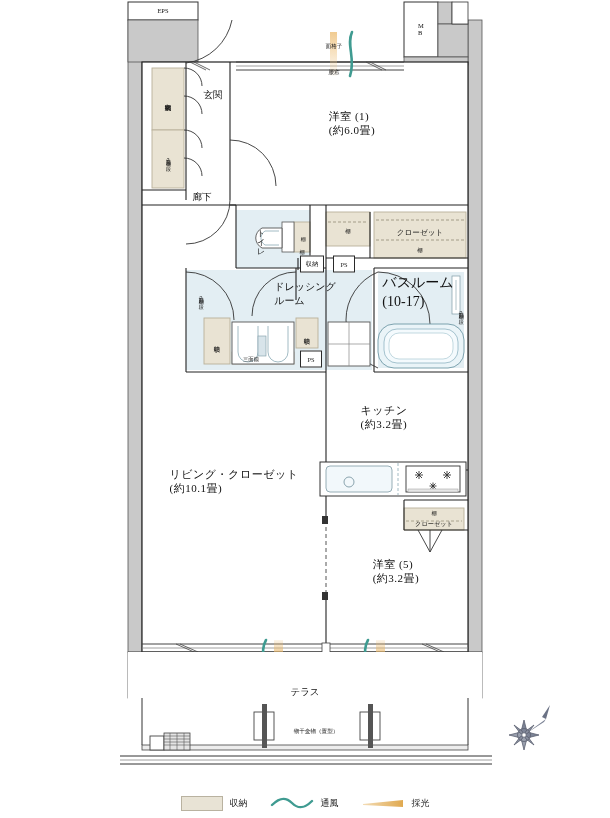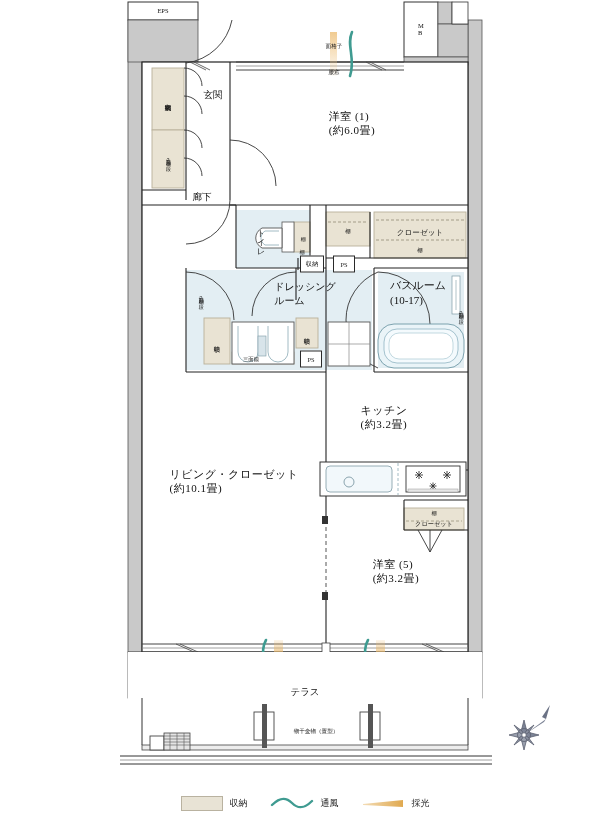--- a/index.html
+++ b/index.html
@@ -343,21 +343,21 @@
 
 <div class="lbl ctr vert t-sm" style="left:260px;top:238px;font-size:8px;">トイレ</div>
 
 <div class="lbl ctr t-sm" style="left:420px;top:233px;font-size:7.6px;">クローゼット</div>
 
 <div class="lbl ctr t-sm" style="left:305px;top:293px;font-size:10px;line-height:1.35;">
   <span>ドレッシング</span><br>
   <span>ルーム</span>
 </div>
 
-<div class="lbl ctr t-sm" style="left:418px;top:293px;font-size:11px;line-height:1.35;">
+<div class="lbl ctr t-sm" style="left:418px;top:293px;font-size:14px;line-height:1.35;">
   <span>バスルーム</span><br>
   <span>(10-17)</span>
 </div>
 
 <div class="lbl ctr t-room" style="left:384px;top:418px;">
   <span>キッチン</span>
   <span class="sub">(約3.2畳)</span>
 </div>
 
 <div class="lbl ctr t-room" style="left:234px;top:482px;">

